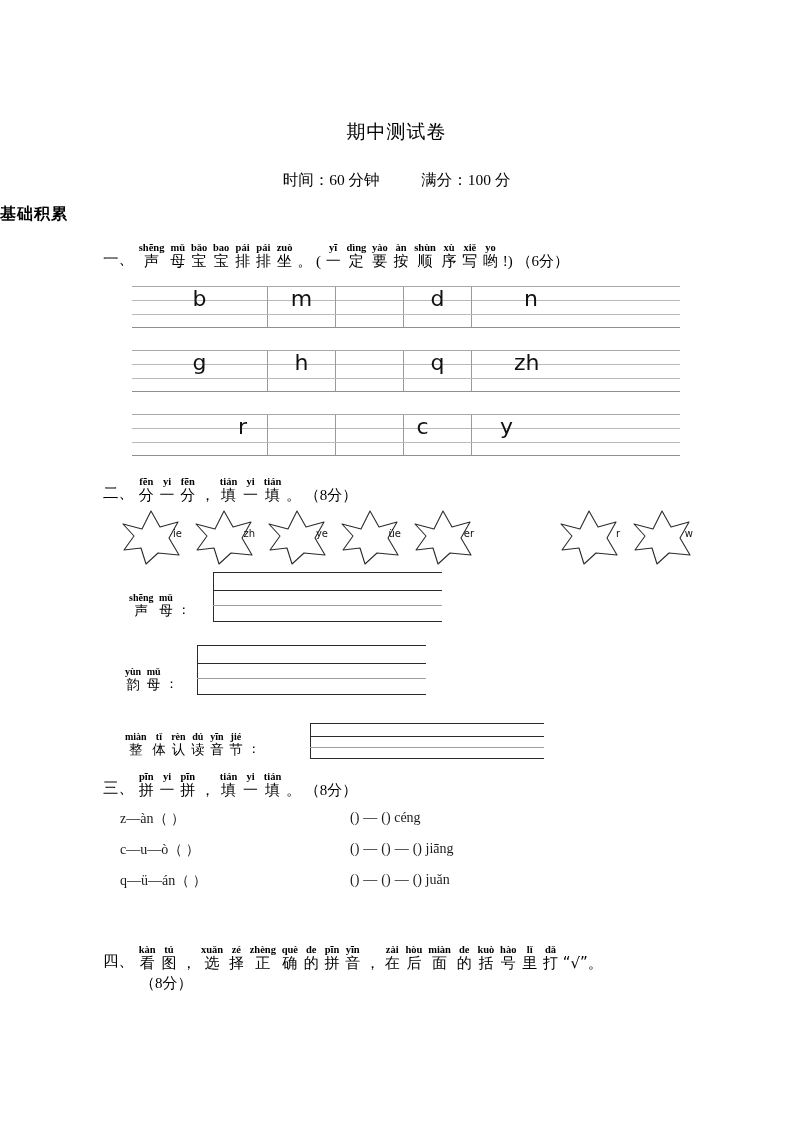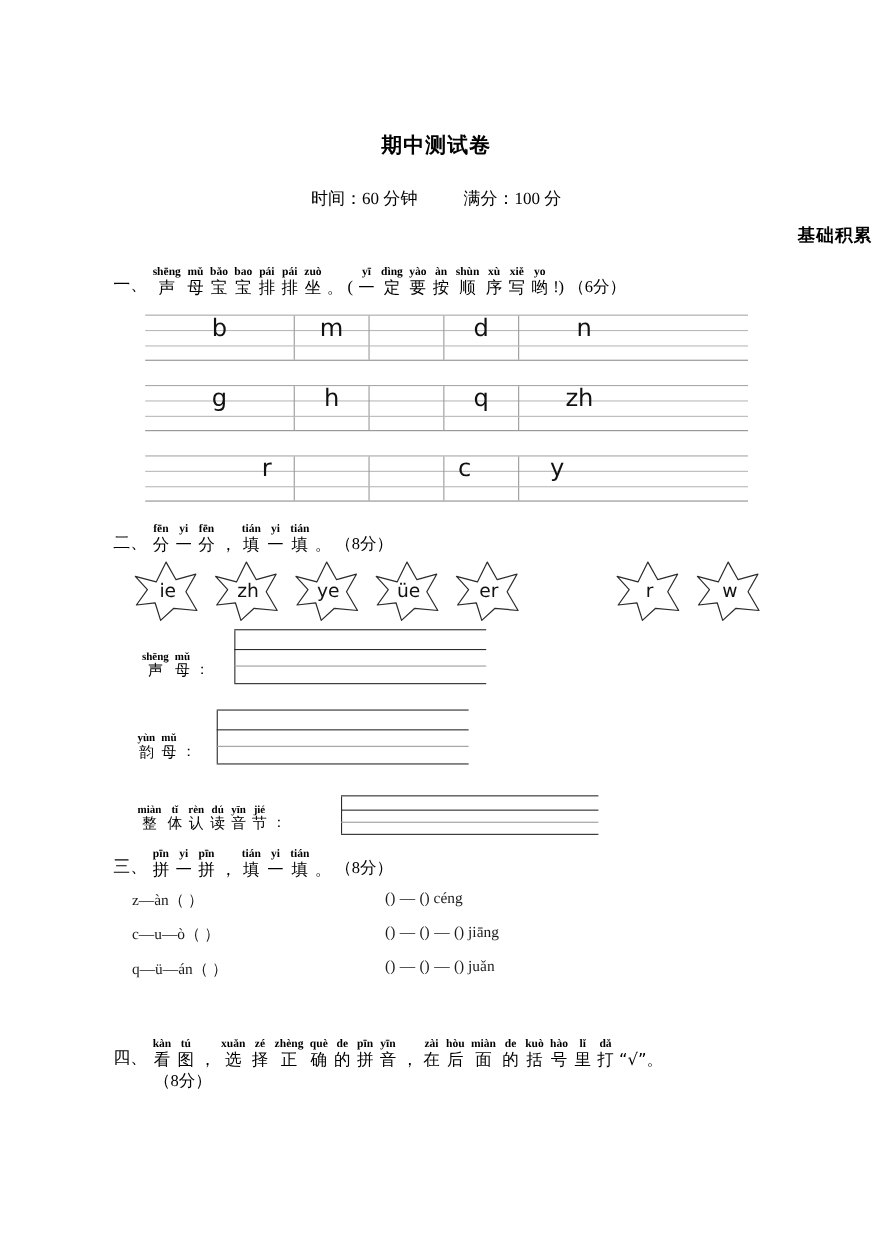--- a/index.html
+++ b/index.html
@@ -23,39 +23,39 @@
   }
 
   
   .doc-title {
     position: absolute;
     top: 119px;
     left: 0;
     width: 793px;
     text-align: center;
     font-family: "DejaVu Sans", sans-serif;
-    font-weight: bold;
+    font-weight: normal;
     font-size: 19px;
     letter-spacing: 1px;
   }
   .meta-line {
     position: absolute;
     top: 170px;
     left: 0;
     width: 793px;
     text-align: center;
     font-size: 15.5px;
   }
   .meta-line .gap { display: inline-block; width: 34px; }
   .section-title {
     position: absolute;
     top: 204px;
     left: 0;
     width: 793px;
-    text-align: right;
+    text-align: left;
     font-family: "DejaVu Sans", sans-serif;
     font-weight: bold;
     font-size: 16px;
     letter-spacing: 1px;
   }
 
   
   .q-head {
     position: absolute;
     font-size: 15px;
@@ -156,23 +156,23 @@
   .star {
     position: absolute;
     width: 62px;
     height: 58px;
   }
   .star .lbl {
     position: absolute;
     left: 3px;
     right: 0;
     top: 20px;
-    text-align: center;
-    font-family: "DejaVu Sans", sans-serif;
-    font-size: 17px;
+    text-align: right;
+    font-family: "DejaVu Sans", sans-serif;
+    font-size: 10px;
     color: #111;
   }
 
   
   .write-label {
     position: absolute;
     font-size: 14px;
     white-space: nowrap;
   }
   .write-label .ruby .py { font-size: 10px; line-height: 11px; }

